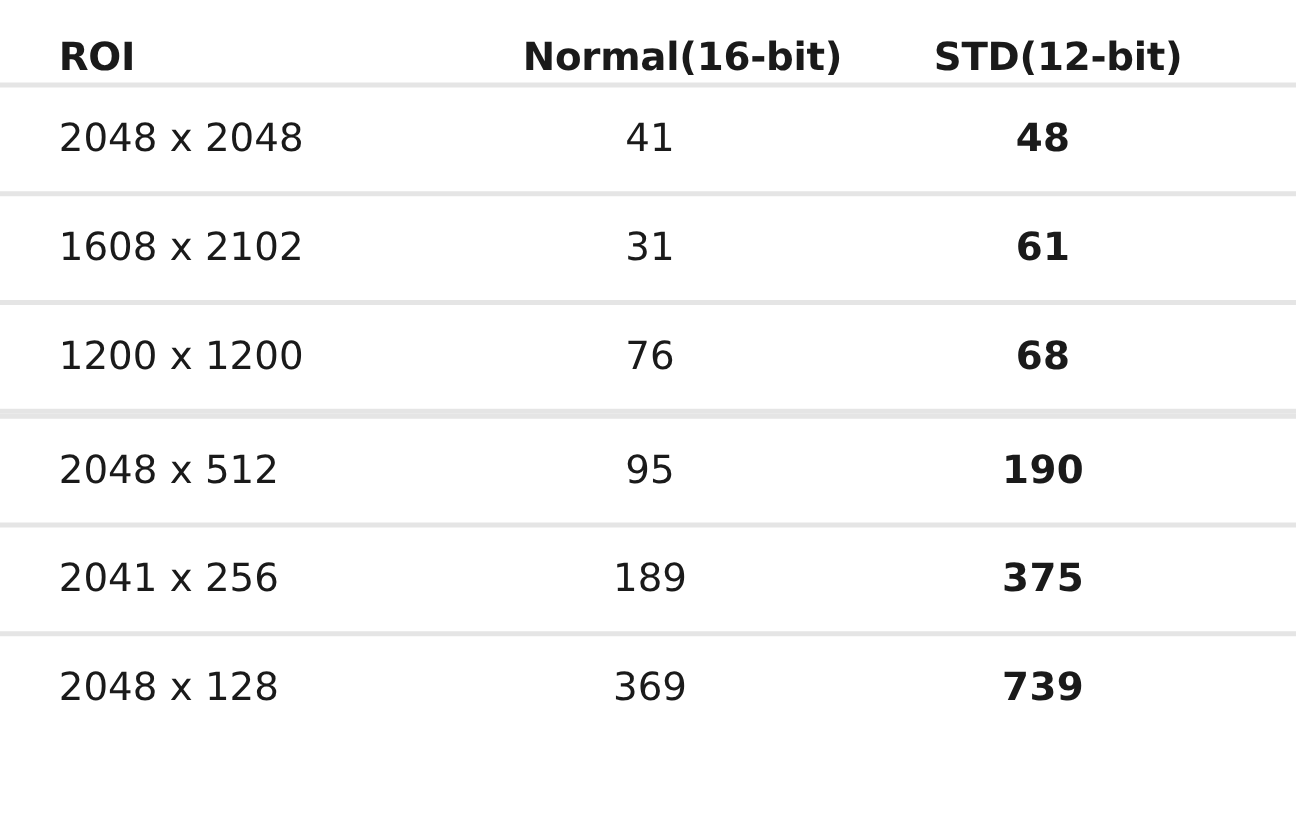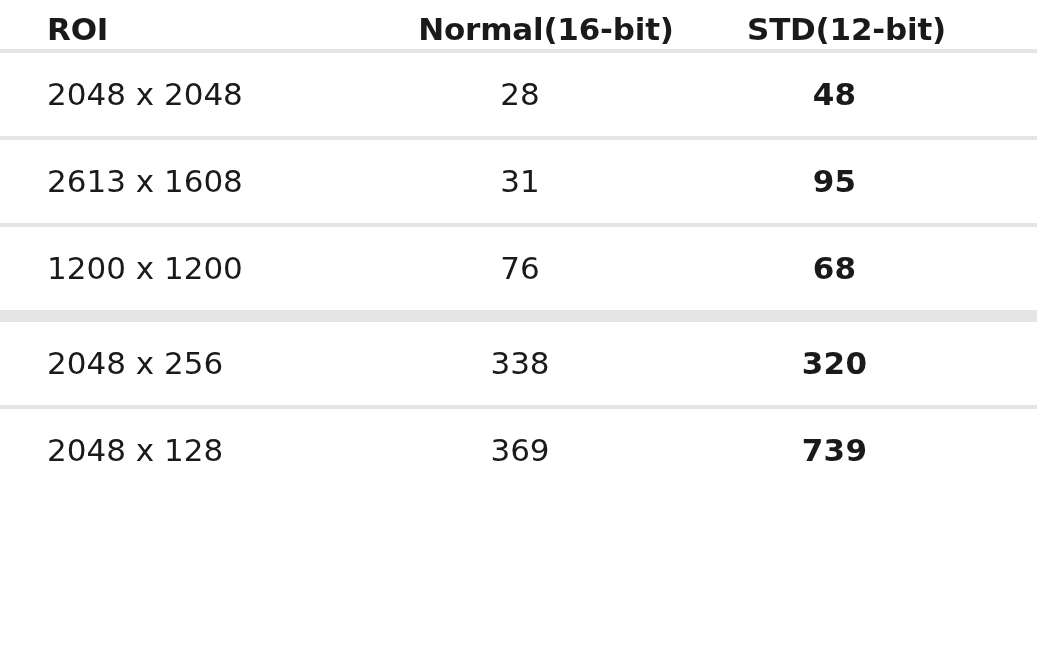--- a/index.html
+++ b/index.html
@@ -29,21 +29,21 @@
     border-collapse: collapse;
     table-layout: fixed;
   }
 
   col.col-roi    { width: 390px; }
   col.col-normal { width: 312px; }
   col.col-std    { width: 335px; }
 
   
   thead tr.header-row {
-    height: 49px;
+    height: 66px;
   }
   thead th {
     font-weight: bold;
     font-size: 31px;
     line-height: 1.0;
     padding: 0;
     margin: 0;
     vertical-align: bottom;
     border: none;
     letter-spacing: -0.2px;
@@ -124,57 +124,62 @@
       </tr>
       <tr class="sep-row">
         <td colspan="3"></td>
       </tr>
     </thead>
 
     <tbody>
 
       <tr class="data-row">
         <td class="cell-roi">2048 x 2048</td>
-        <td class="cell-normal">28</td>
+        <td class="cell-normal">41</td>
         <td class="cell-std">48</td>
       </tr>
       <tr class="sep-row">
         <td colspan="3"></td>
       </tr>
 
       <tr class="data-row">
-        <td class="cell-roi">2613 x 1608</td>
+        <td class="cell-roi">1608 x 2102</td>
         <td class="cell-normal">31</td>
-        <td class="cell-std">95</td>
+        <td class="cell-std">61</td>
       </tr>
       <tr class="sep-row">
         <td colspan="3"></td>
       </tr>
 
       <tr class="data-row">
         <td class="cell-roi">1200 x 1200</td>
         <td class="cell-normal">76</td>
         <td class="cell-std">68</td>
       </tr>
       <tr class="sep-row">
         <td colspan="3"></td>
       </tr>
 
       <tr class="sep-row">
         <td colspan="3"></td>
       </tr>
 
+      <tr class="data-row">
+        <td class="cell-roi">2048 x 512</td>
+        <td class="cell-normal">95</td>
+        <td class="cell-std">190</td>
+      </tr>
       <tr class="sep-row">
         <td colspan="3"></td>
       </tr>
 
       <tr class="data-row">
-        <td class="cell-roi">2048 x 256</td>
-        <td class="cell-normal">338</td>
-        <td class="cell-std">320</td>
+        <td class="cell-roi">2041 x 256</td>
+        <td class="cell-normal">189</td>
+        <td class="cell-std">375</td>
       </tr>
       <tr class="sep-row">
         <td colspan="3"></td>
       </tr>
 
       <tr class="data-row">
         <td class="cell-roi">2048 x 128</td>
         <td class="cell-normal">369</td>
         <td class="cell-std">739</td>
       </tr>

